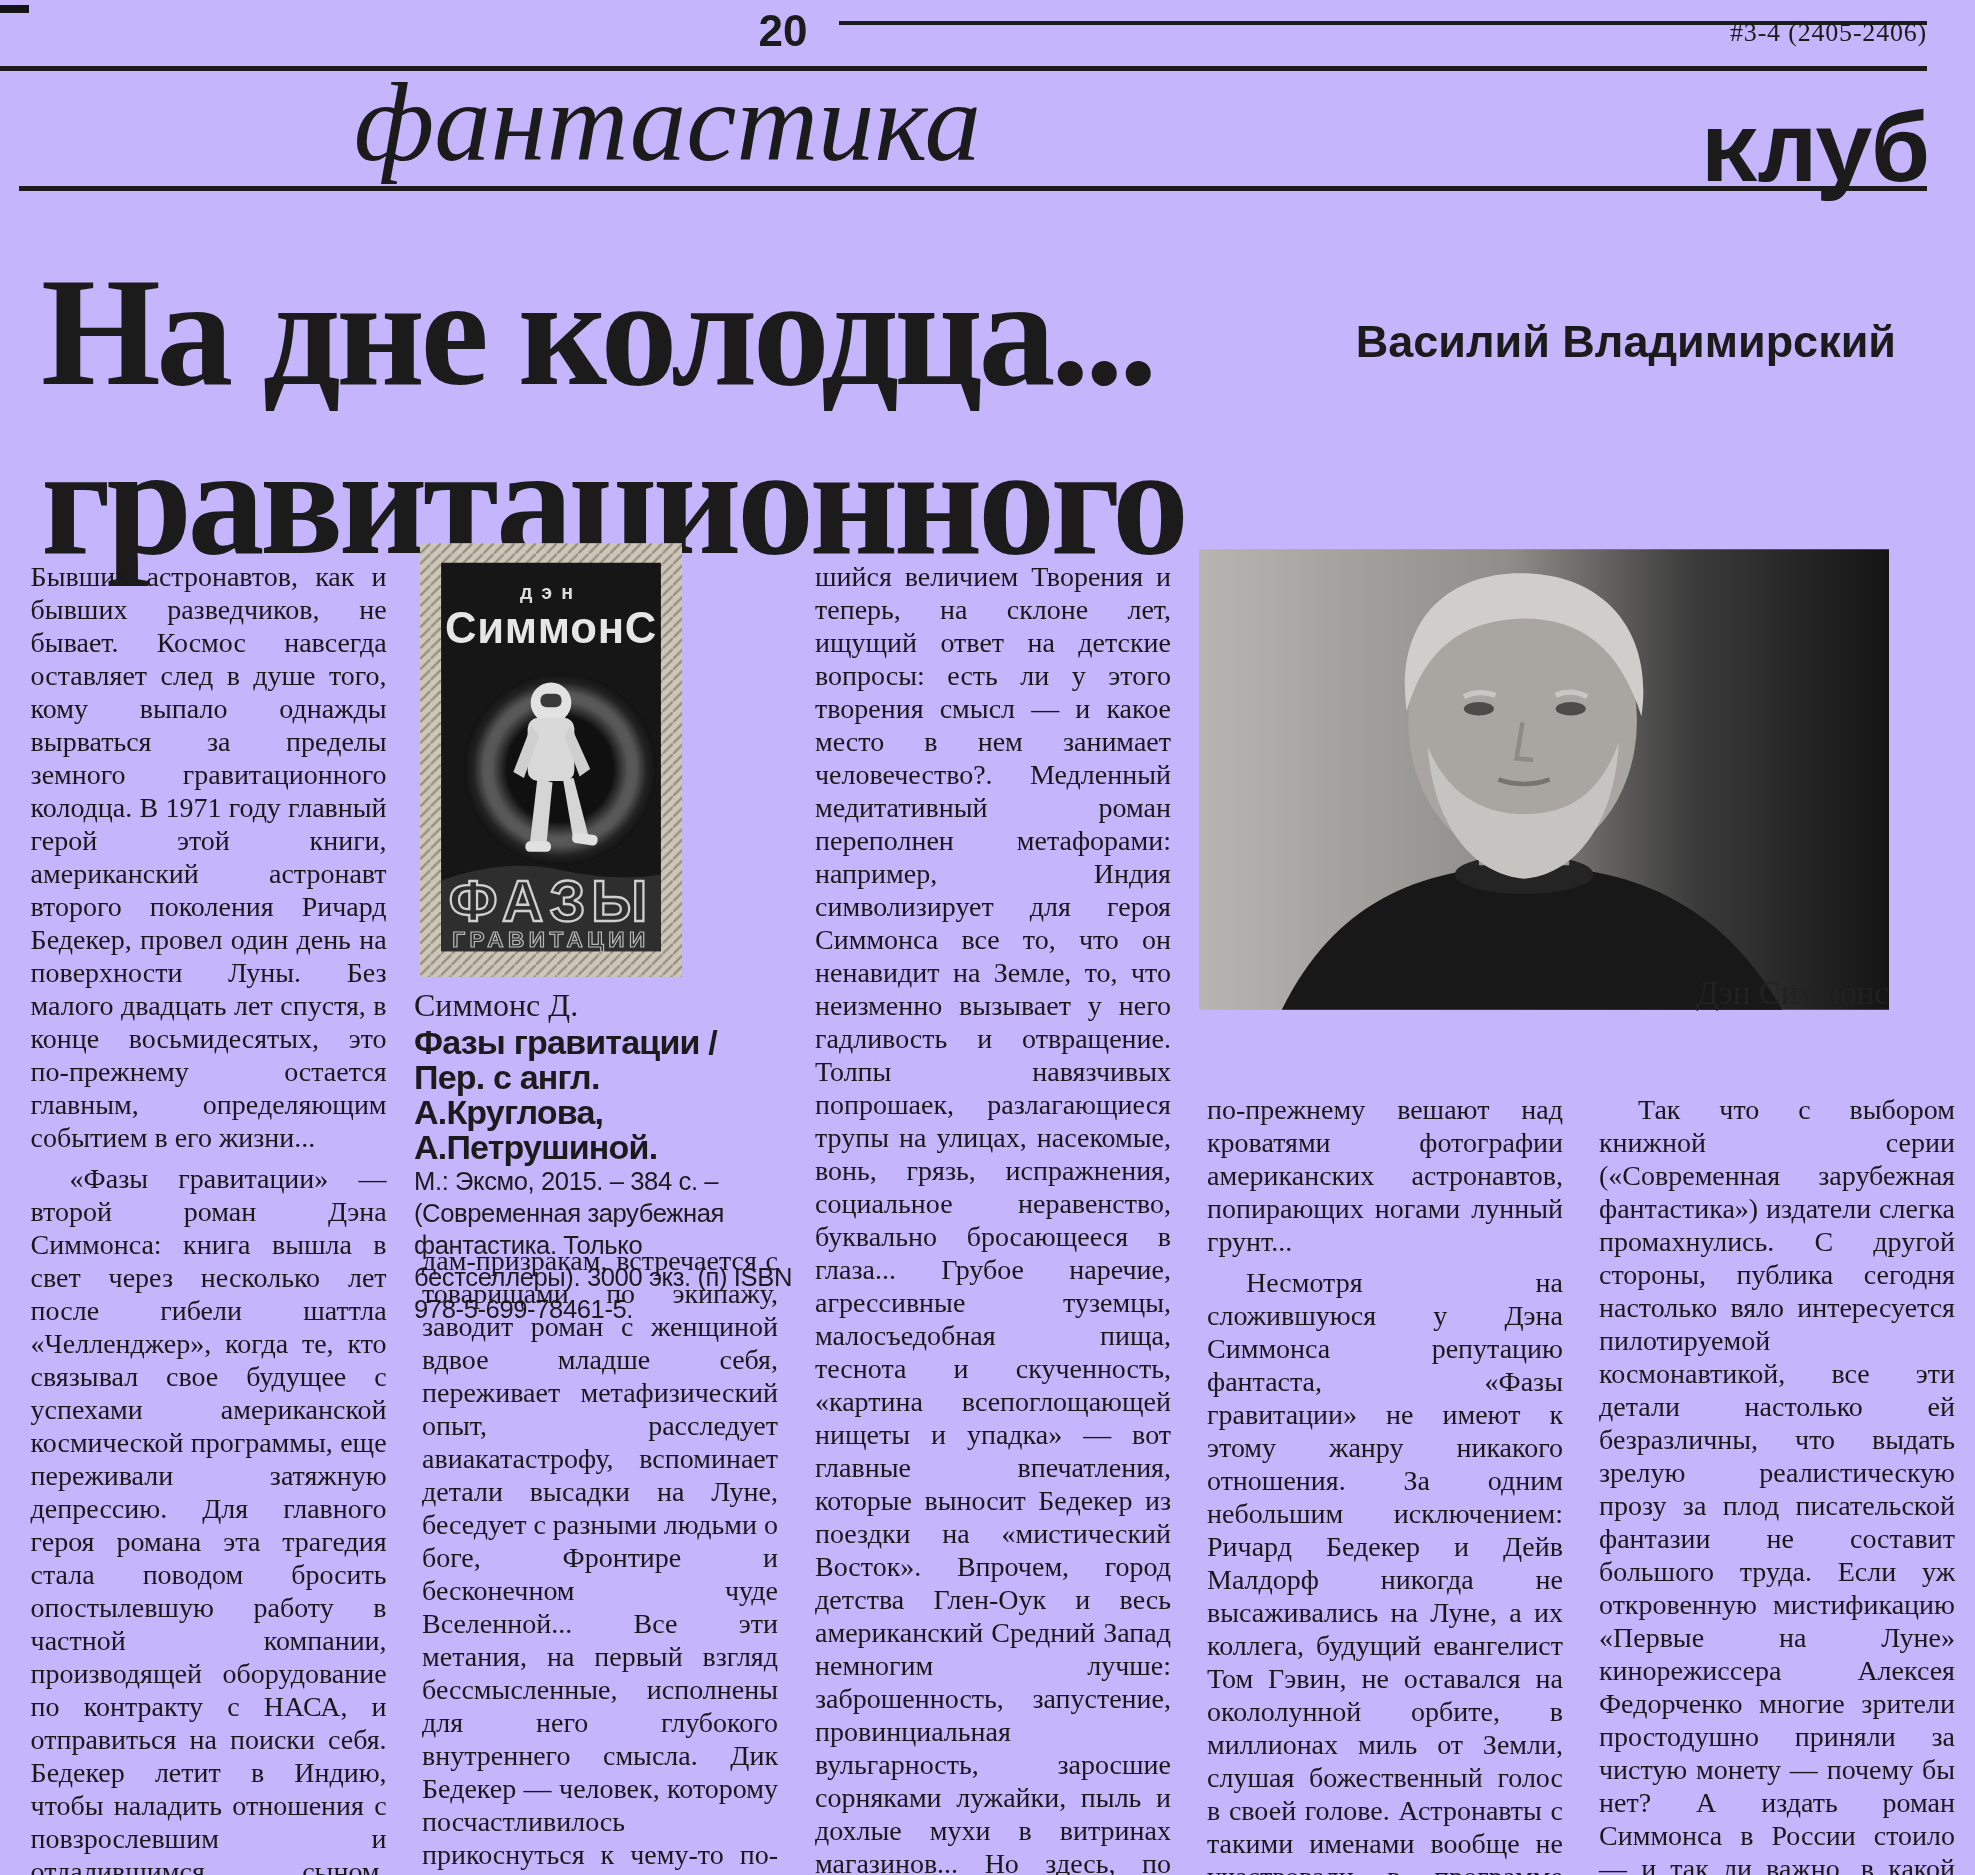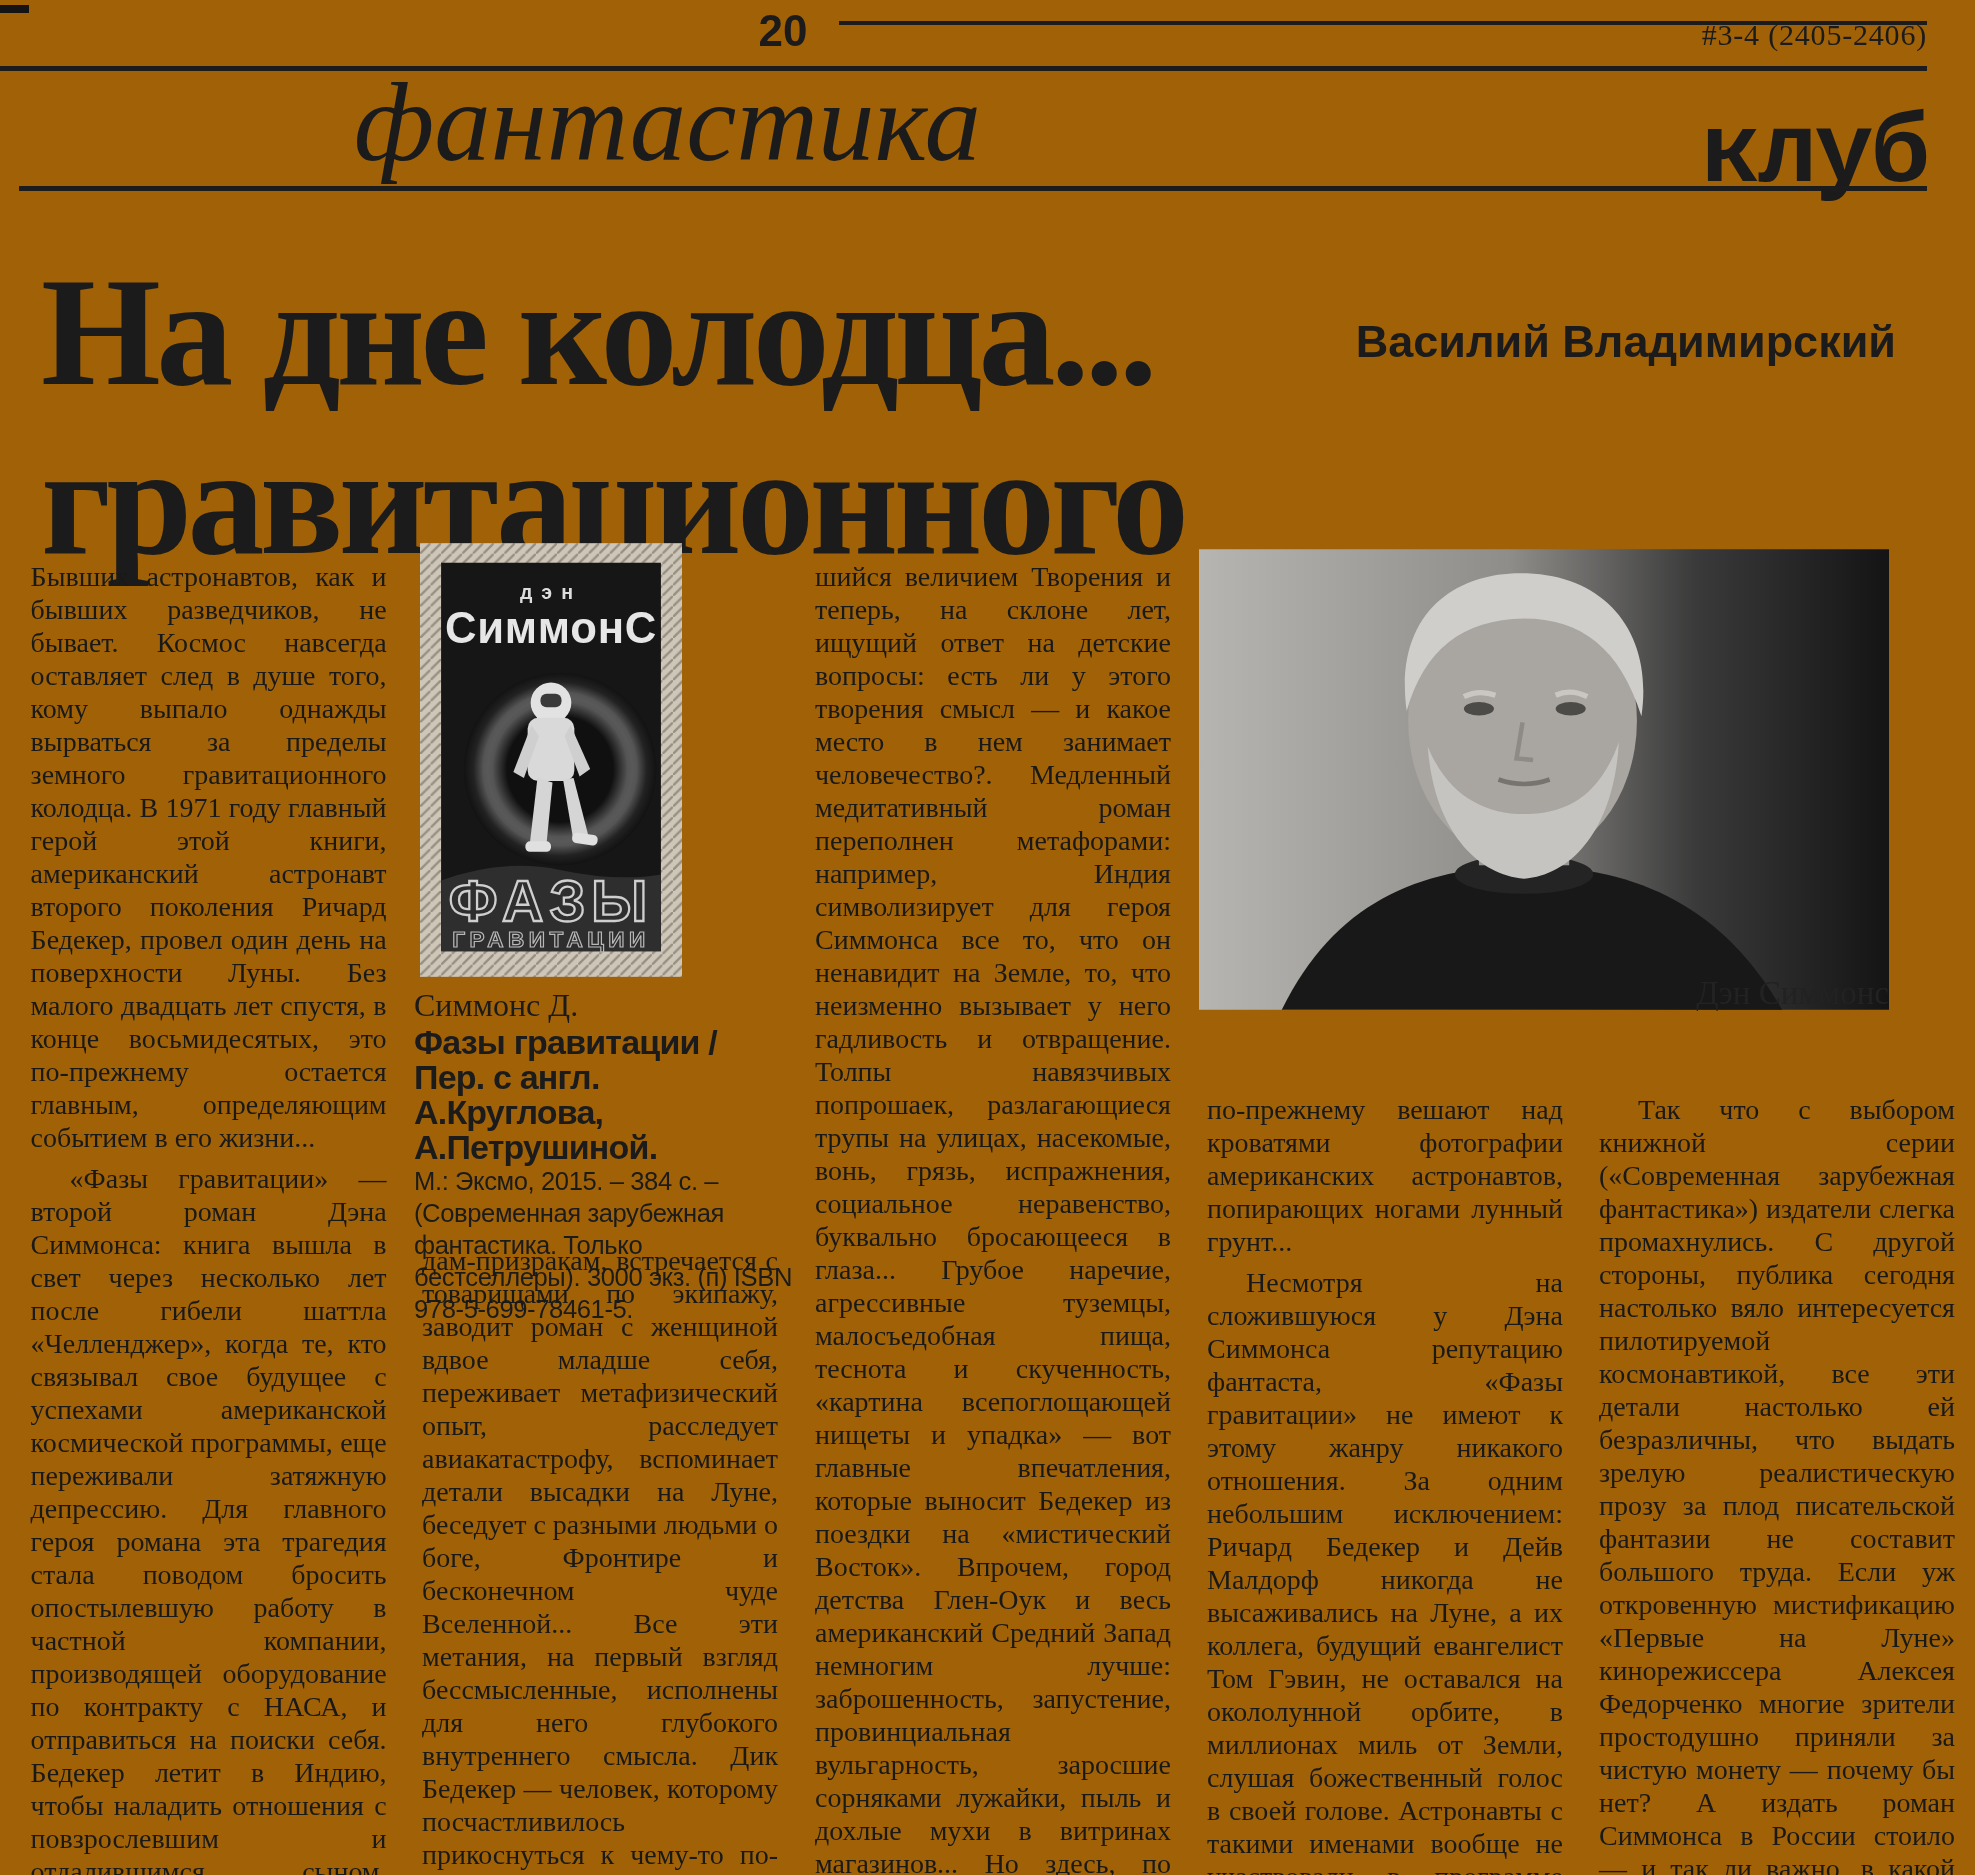--- a/index.html
+++ b/index.html
@@ -1,35 +1,35 @@
 <!DOCTYPE html>
 <html style="font-size:12px"><head>
 <meta charset="utf-8">
 <style>
   * { margin:0; padding:0; box-sizing:border-box; }
   html,body { background:#d8d5cf; }
   #page {
     position:relative; width:1975px; height:1876px;
-    background:#a16207; color:#1b1b1b; overflow:hidden;
+    background:#c4b5fd; color:#1b1b1b; overflow:hidden;
     font-family:"Liberation Serif", serif;
   }
   .rule { position:absolute; background:#1c1c1c; }
   .corner-mark { position:absolute; left:0; top:4.5px; width:29px; height:8.3px; background:#141414; }
 
   #folio {
     position:absolute; left:719px; top:6px; width:128px; text-align:center;
     font-family:"Liberation Sans", sans-serif; font-weight:700; font-size:44px;
   }
   #rule-top   { left:839px; top:21px;  width:1088px; height:3.8px; }
   #rule-main  { left:0;      top:66px;  width:1927px; height:4.5px; }
   #rule-sect  { left:19px;   top:186px; width:1908px; height:4.5px; }
 
   #issue {
     position:absolute; right:48px; top:18px;
-    font-size:30px; letter-spacing:0.8px;margin-left:8px;
+    font-size:26px; letter-spacing:0.8px;margin-left:8px;
   }
   #section {
     position:absolute; left:354px; top:65px; width:881px; text-align:left;
     font-style:italic; font-size:113px; line-height:113px;
   }
   #club {
     position:absolute; right:48px; top:110px;
     font-family:Liberation Mono, monospace; font-weight:700;
     font-size:99px; line-height:90px; letter-spacing:-3px;margin-left:30px;
   }

